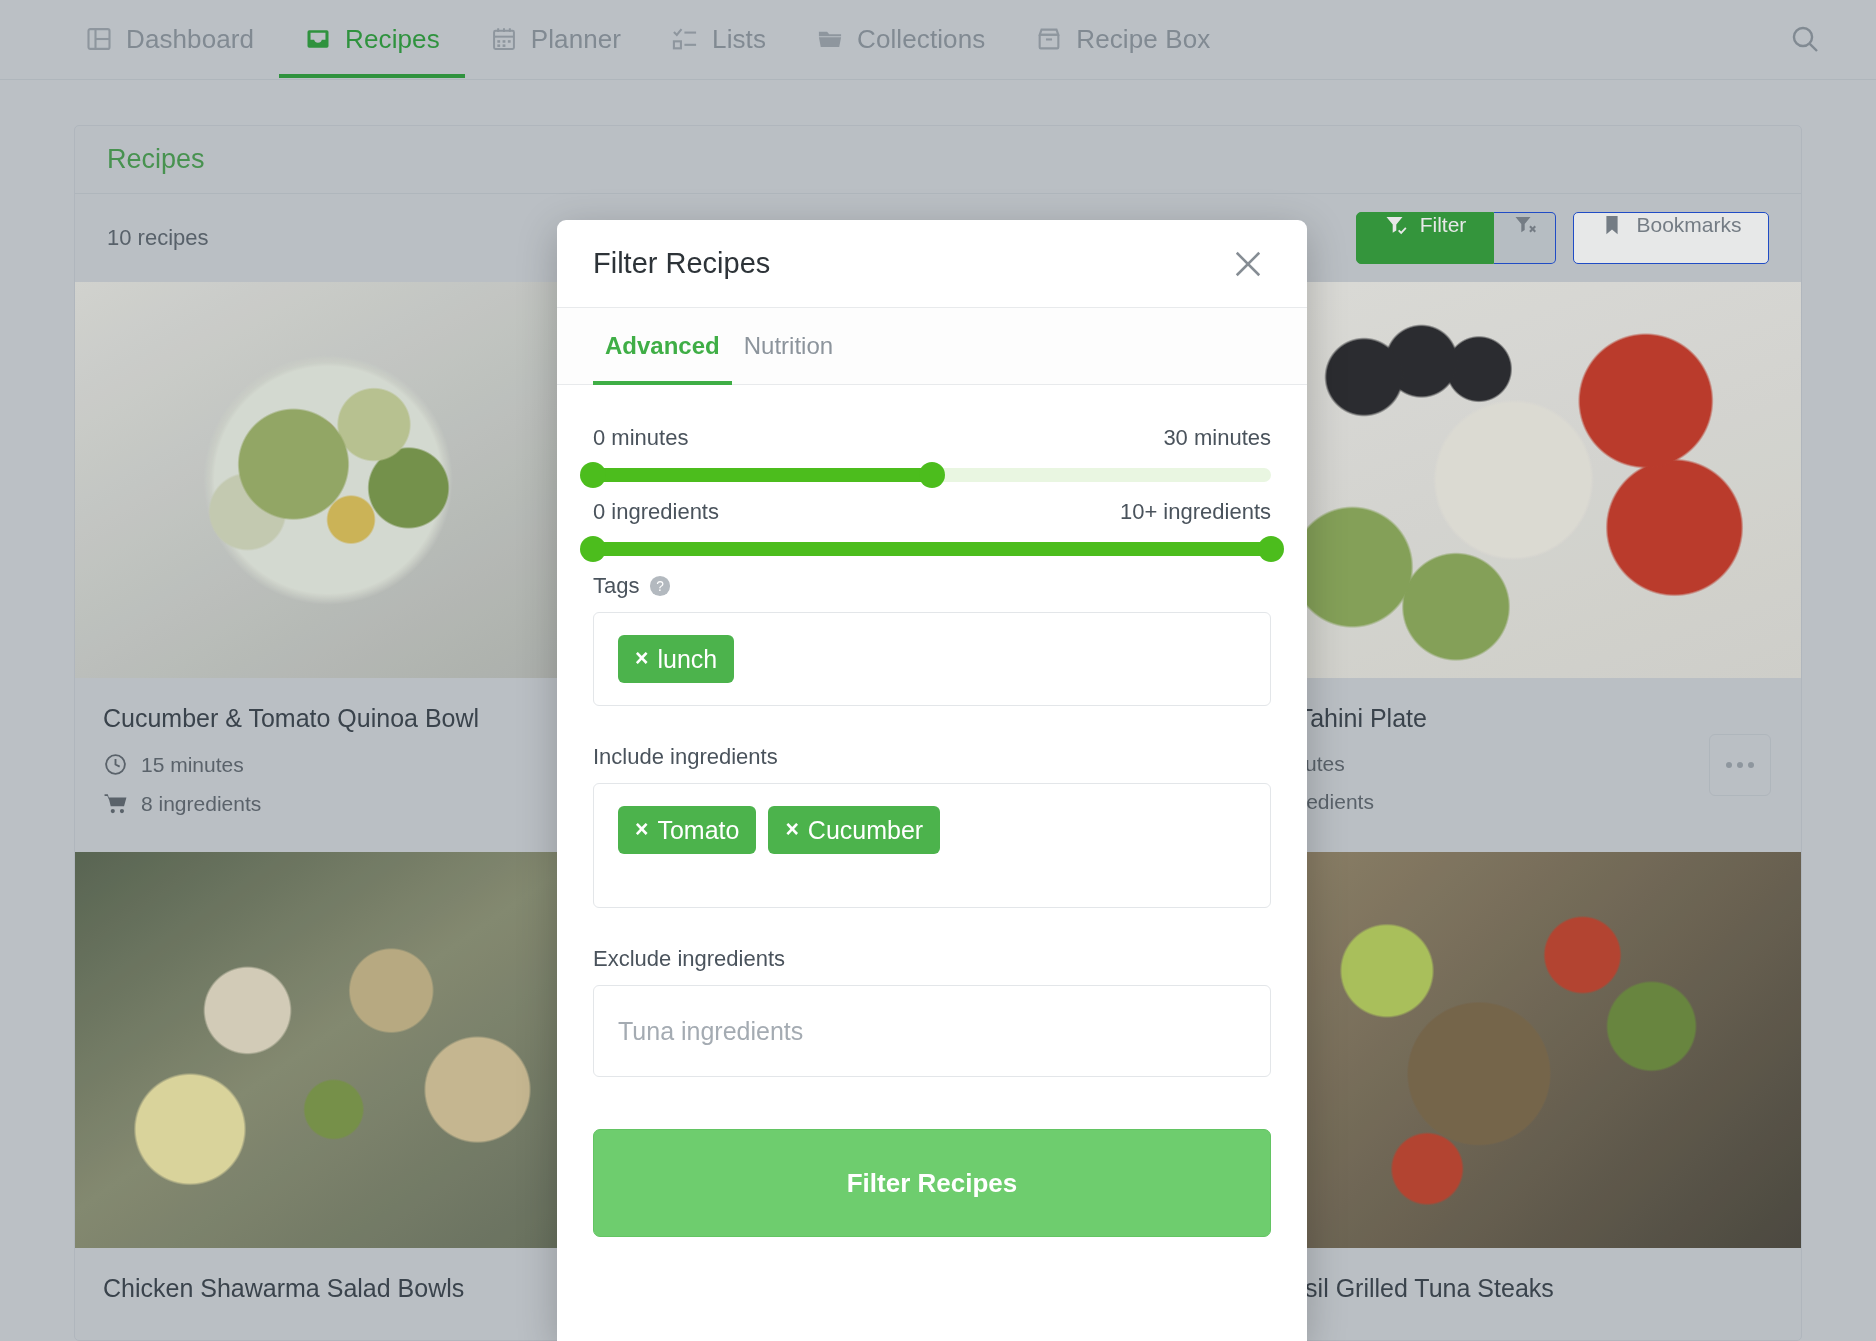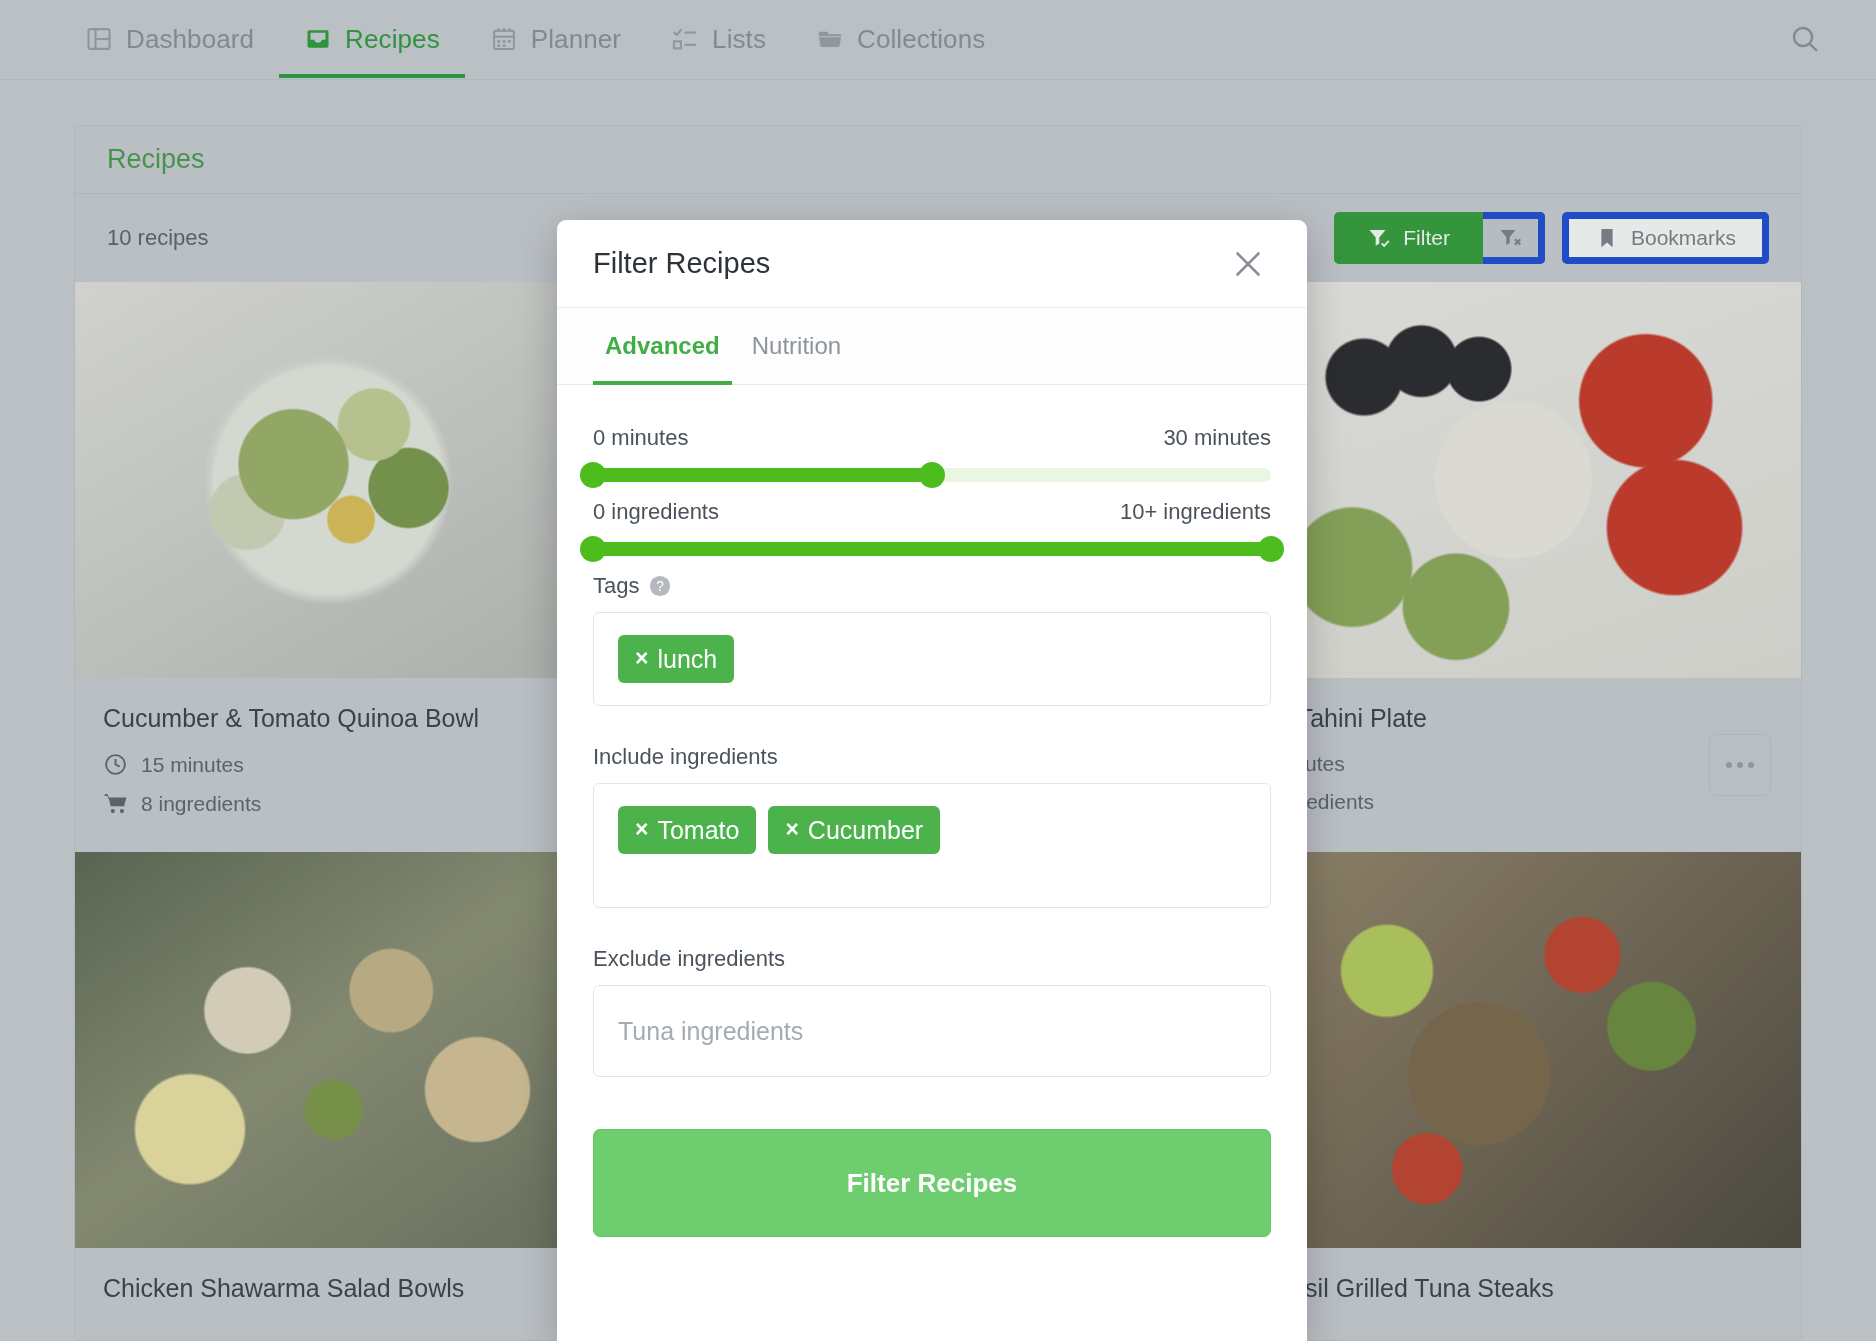--- a/index.html
+++ b/index.html
@@ -57,24 +57,24 @@
   .panel-title { color: #4a9e52; font-size: 27px; }
 
   .panel-sub {
     height: 88px; display: flex; align-items: center; justify-content: space-between;
     padding: 0 32px;
   }
   .recipe-count { color: #5d6670; font-size: 22px; }
   .sub-actions { display: flex; align-items: center; gap: 17px; }
   .btn-group { display: flex; }
   .btn {
-    display: flex; align-items: center; justify-content: center; gap: 12px;
+    display: flex; justify-content: center; gap: 12px;
     height: 52px; padding: 0 26px;
     font-size: 21px; cursor: pointer;
-    border: 7px solid #1d4ed8;
+    border: 1px solid #1d4ed8;
   }
   .btn-primary {
     background: #34a13c; color: #fff; border-color: #34a13c;
     border-radius: 5px 0 0 5px; min-width: 138px;
   }
   .btn-clear {
     background: #c8ced4; color: #7d858e;
     border-radius: 0 5px 5px 0; width: 62px; padding: 0; border-left: none;
   }
   .btn-bookmarks {
@@ -157,21 +157,21 @@
     overflow: hidden;
     display: flex; flex-direction: column;
   }
   .modal-head {
     height: 88px; display: flex; align-items: center; justify-content: space-between;
     padding: 0 36px; border-bottom: 1px solid #e8eaec; flex: 0 0 auto;
   }
   .modal-title { font-size: 29px; color: #2d3338; }
   .close-x { width: 46px; height: 46px; cursor: pointer; display: flex; align-items: center; justify-content: center; }
   .tabs {
-    height: 77px; display: flex; align-items: center; gap: 8px;
+    height: 77px; display: flex; align-items: center; gap: 0;
     padding: 0 36px; border-bottom: 1px solid #e8eaec; background: #fdfdfd; flex: 0 0 auto;
   }
   .tab {
     position: relative; height: 77px; display: flex; align-items: center;
     padding: 0 12px; font-size: 24px; color: #8c949c; cursor: pointer;
   }
   .tab.active { color: #3fae46; font-weight: bold; }
   .tab.active::after {
     content:""; position:absolute; left:0; right:0; bottom:0; height:4px; background:#3fae46;
   }
@@ -274,20 +274,30 @@
       <div class="nav-item">
         <span class="nav-icon">
           <svg viewBox="0 0 24 24" fill="#9aa2ab">
             <path d="M2.5 5.8h7l1.8 2.2H21.5v1.6H2.5z"></path>
             <path d="M2.5 10.4h19l-1.6 8.4H4.1z"></path>
           </svg>
         </span>
         <span>Collections</span>
       </div>
 
+      <div class="nav-item">
+        <span class="nav-icon">
+          <svg viewBox="0 0 24 24" fill="none" stroke="#9aa2ab" stroke-width="1.8">
+            <path d="M4 8.4 5.6 4h12.8L20 8.4z"></path>
+            <rect x="4" y="8.4" width="16" height="11.6" rx="1"></rect>
+            <line x1="9.4" y1="12.4" x2="14.6" y2="12.4"></line>
+          </svg>
+        </span>
+        <span>Recipe Box</span>
+      </div>
 
     </div>
 
     <div class="search-btn">
       <svg viewBox="0 0 24 24" width="32" height="32" fill="none" stroke="#8b949e" stroke-width="1.8">
         <circle cx="10.5" cy="10.5" r="6.8"></circle>
         <line x1="15.6" y1="15.6" x2="21" y2="21"></line>
       </svg>
     </div>
   </div>

